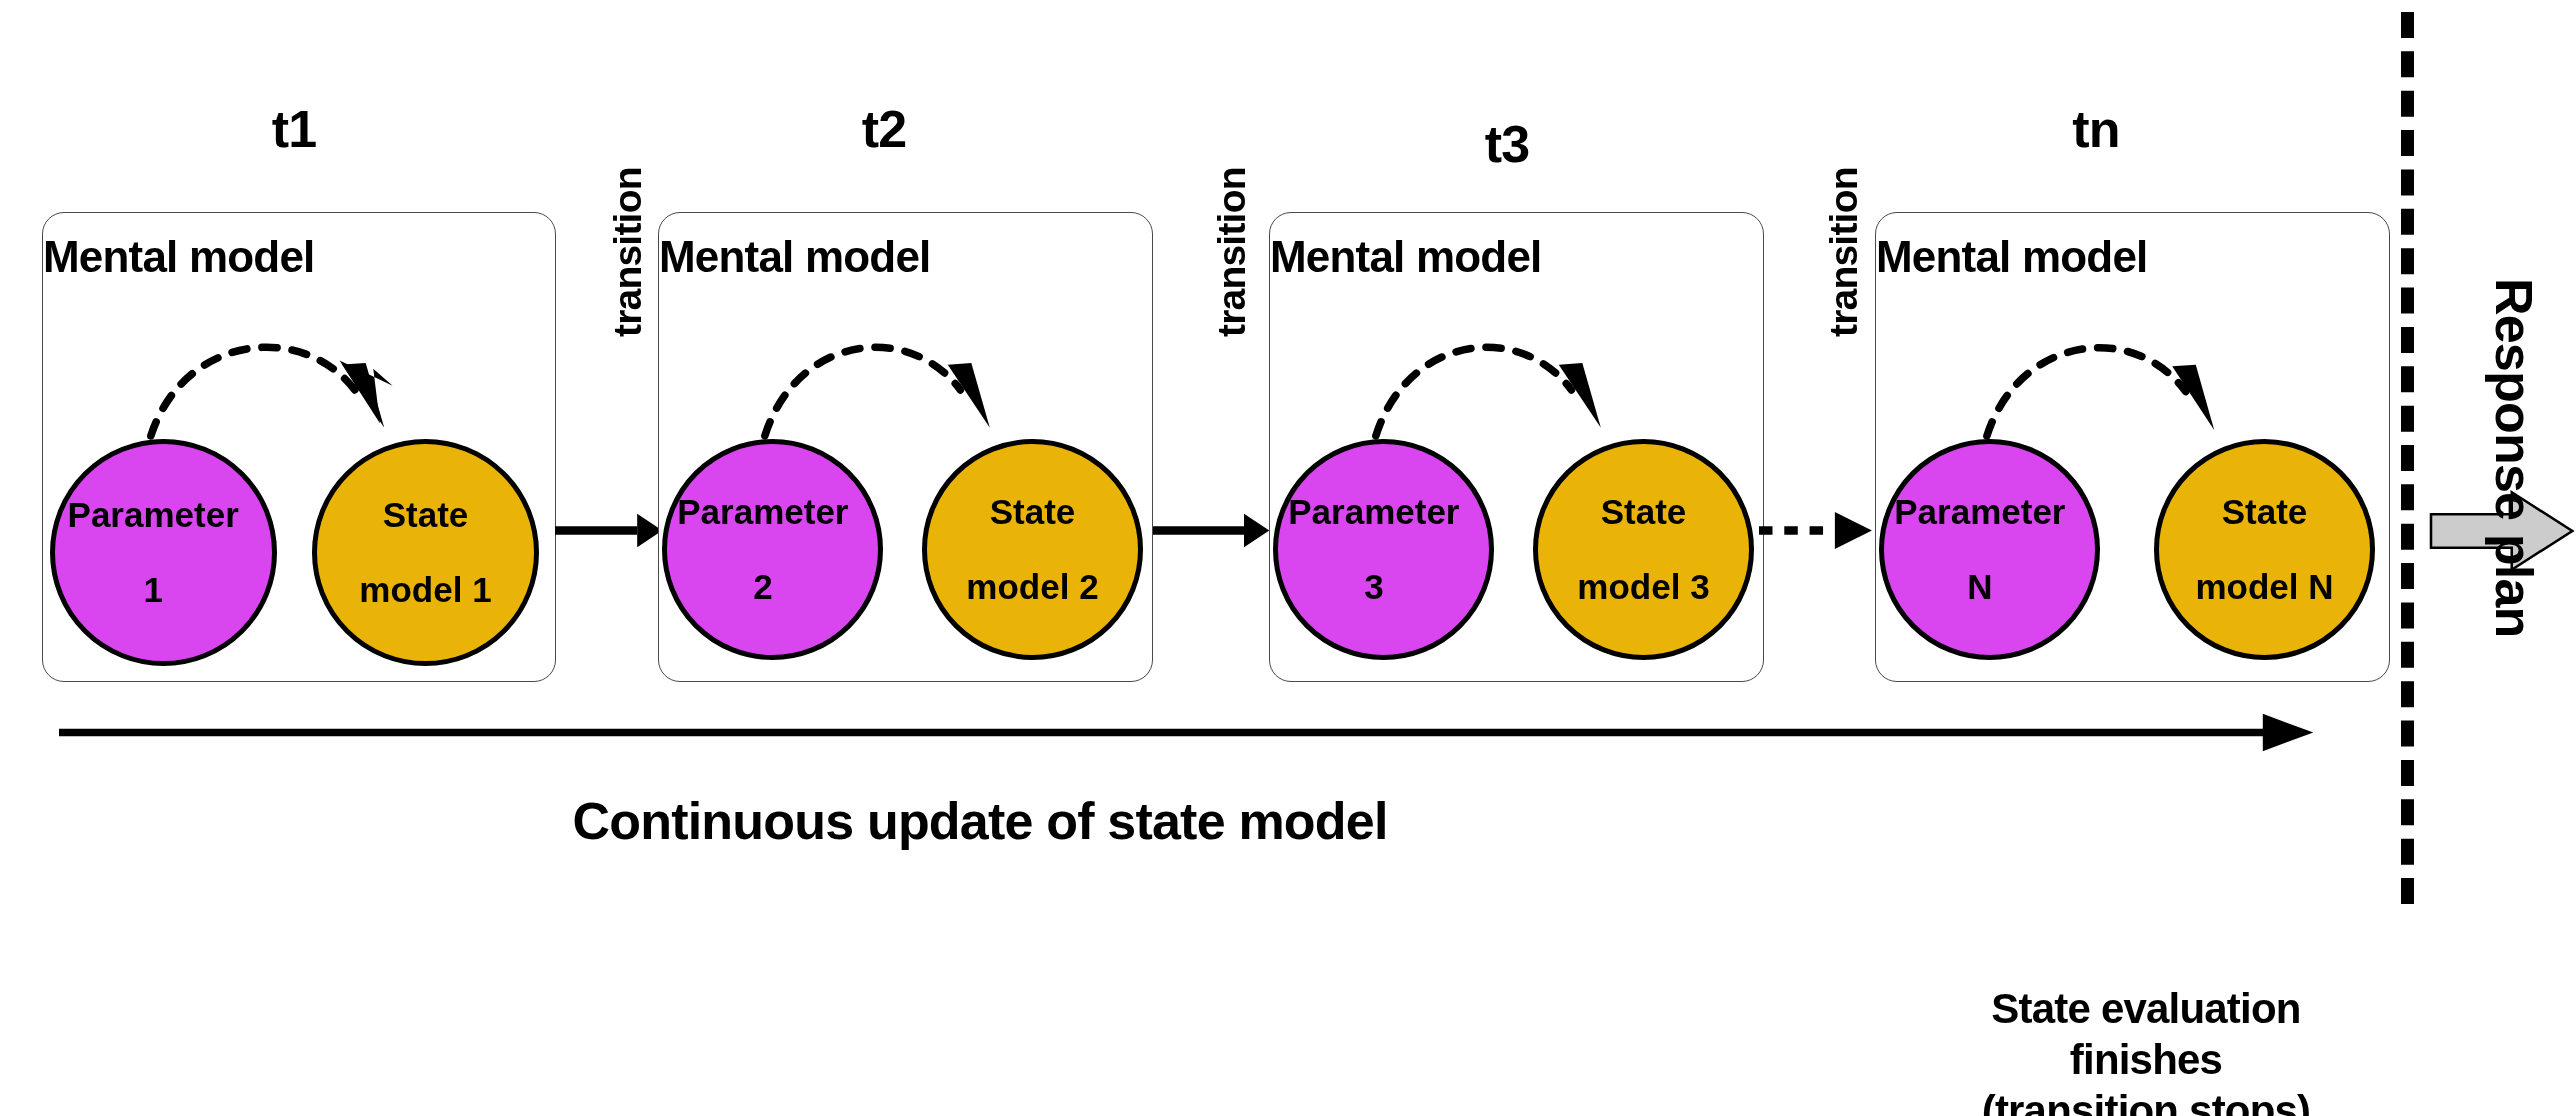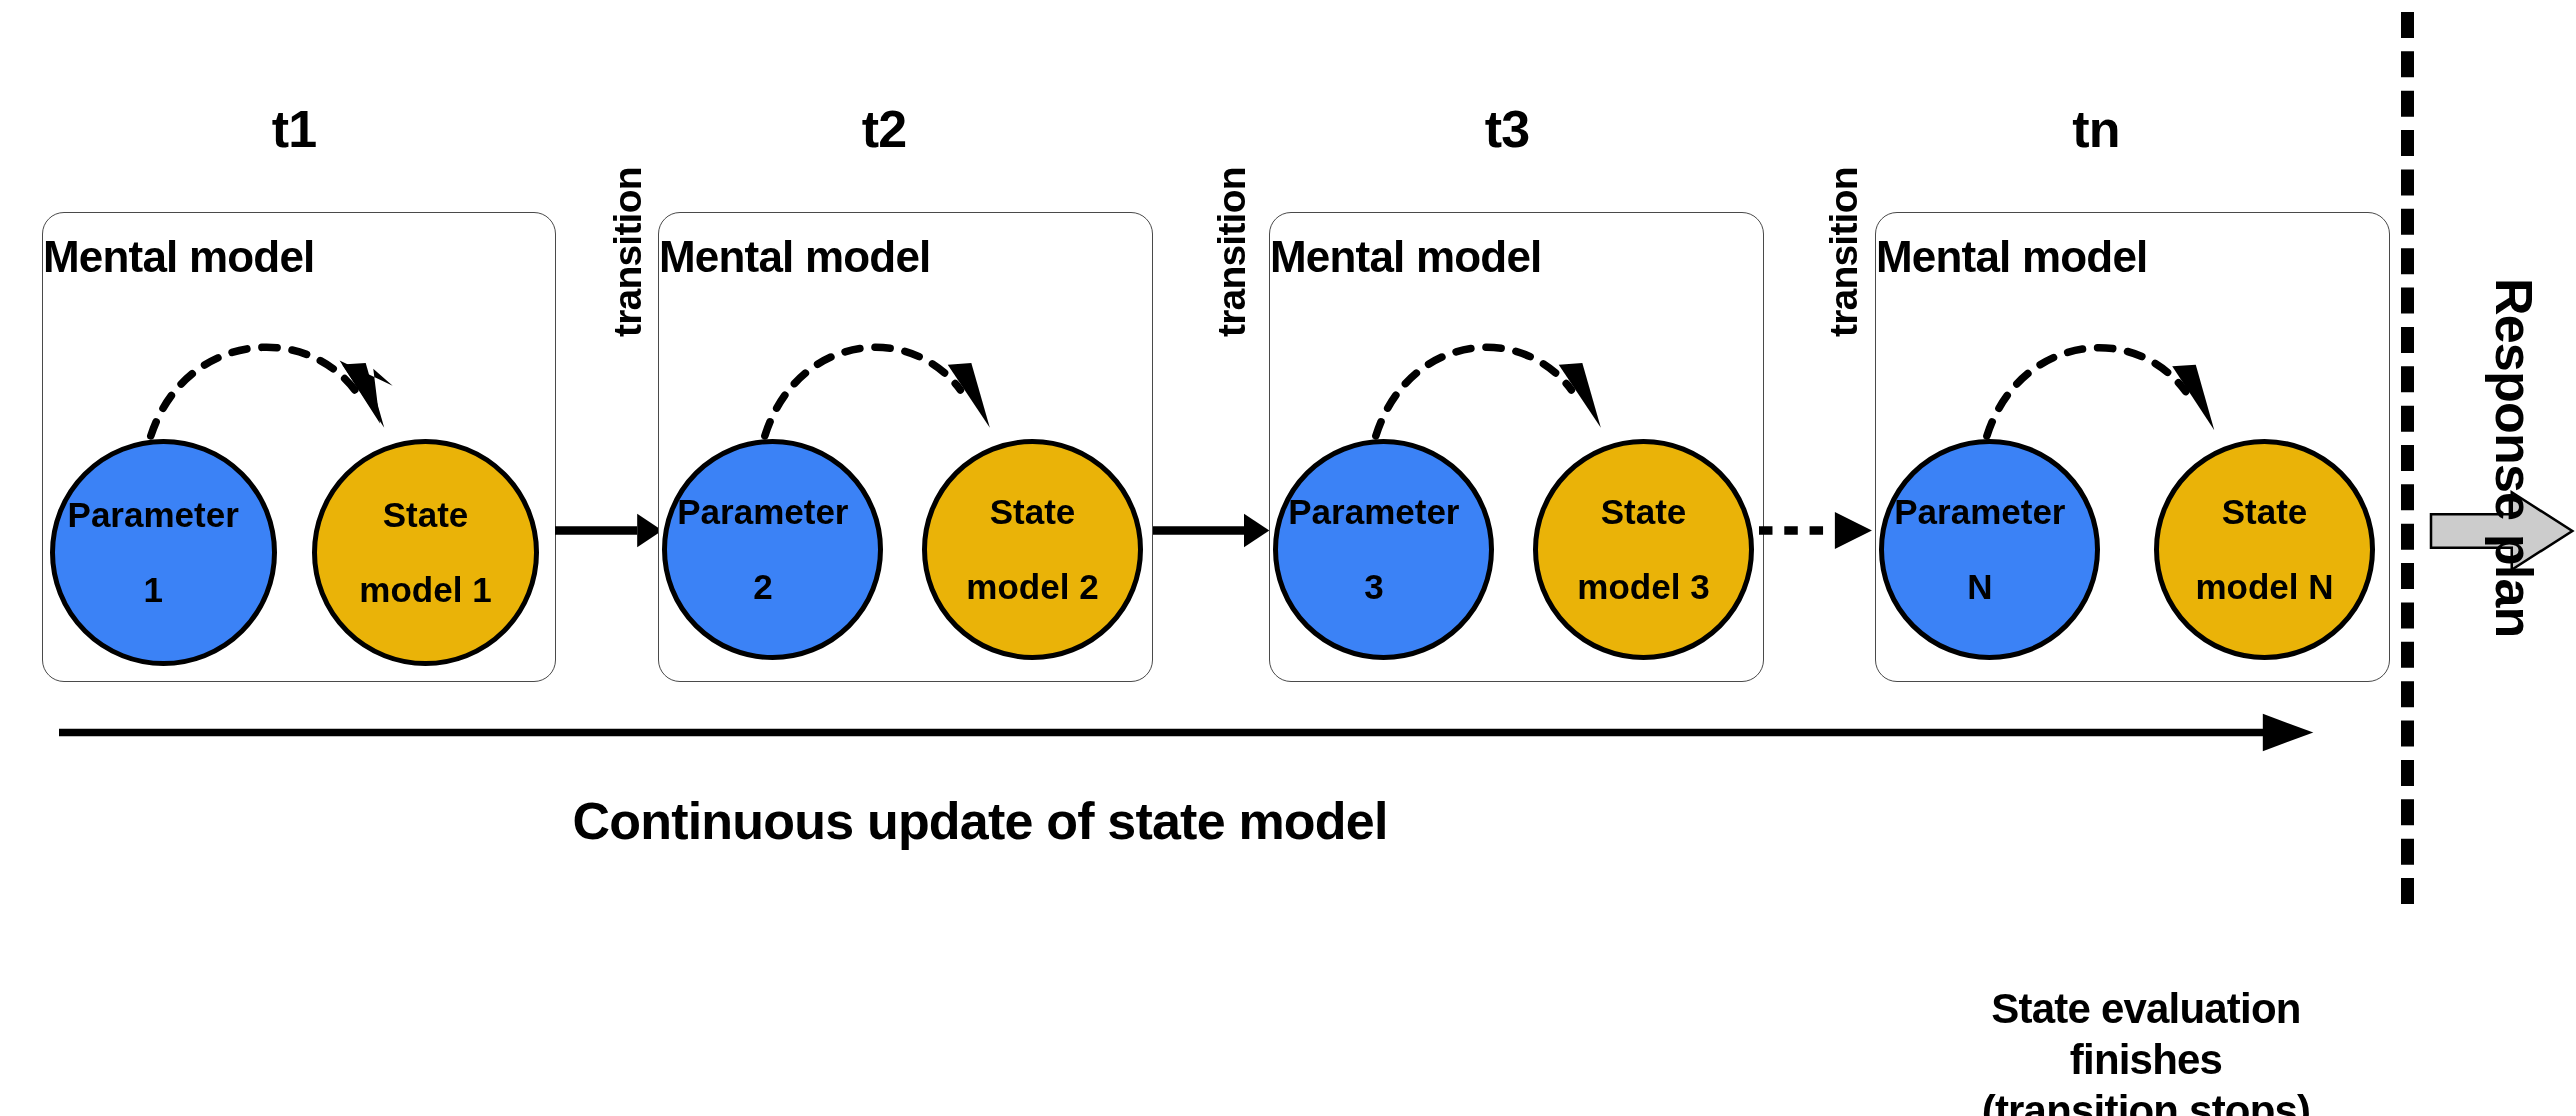--- a/index.html
+++ b/index.html
@@ -44,21 +44,21 @@
     box-sizing:border-box;
     display:flex;
     align-items:center;
     justify-content:center;
     text-align:center;
     font-size:35px;
     font-weight:bold;
     color:#000;
     line-height:1.08;
   }
-  .node.param{background:#3b82f6;}
+  .node.param{background:#d946ef;}
   .node.state{background:#eab308;}
   .node span{display:block;white-space:nowrap;}
   .node.param span{position:relative;left:-5px;}
 
   
   .curve{position:absolute;overflow:visible;pointer-events:none;}
 
   
   .translabel{
     position:absolute;
@@ -114,21 +114,21 @@
     letter-spacing:-0.8px;
   }
 </style>
 </head>
 <body>
 
 <div id="stage">
 
   <div class="tlabel" style="left:269px;top:99px;">t1</div>
   <div class="tlabel" style="left:859px;top:99px;">t2</div>
-  <div class="tlabel" style="left:1482px;top:99px;">t3</div>
+  <div class="tlabel" style="left:1482px;top:114px;">t3</div>
   <div class="tlabel" style="left:2071px;top:99px;">tn</div>
 
   <div class="panel" style="left:17px;top:212px;width:514px;height:470px;">
     <div class="mental-label">Mental model</div>
     <svg class="curve" style="left:0;top:0;width:514px;height:470px;" viewBox="0 0 610 558">
       <path d="M 120 300 C 140 150, 300 120, 370 210" fill="none" stroke="#000" stroke-width="9" stroke-dasharray="18 18" stroke-linecap="round"></path>
       <polygon points="352,175 400,250 392,185 415,205" fill="#000"></polygon>
       <polygon points="355,180 405,255 383,178" fill="#000"></polygon>
     </svg>
     <div class="node param" style="left:6.7px;top:226px;width:227px;height:227px;">

